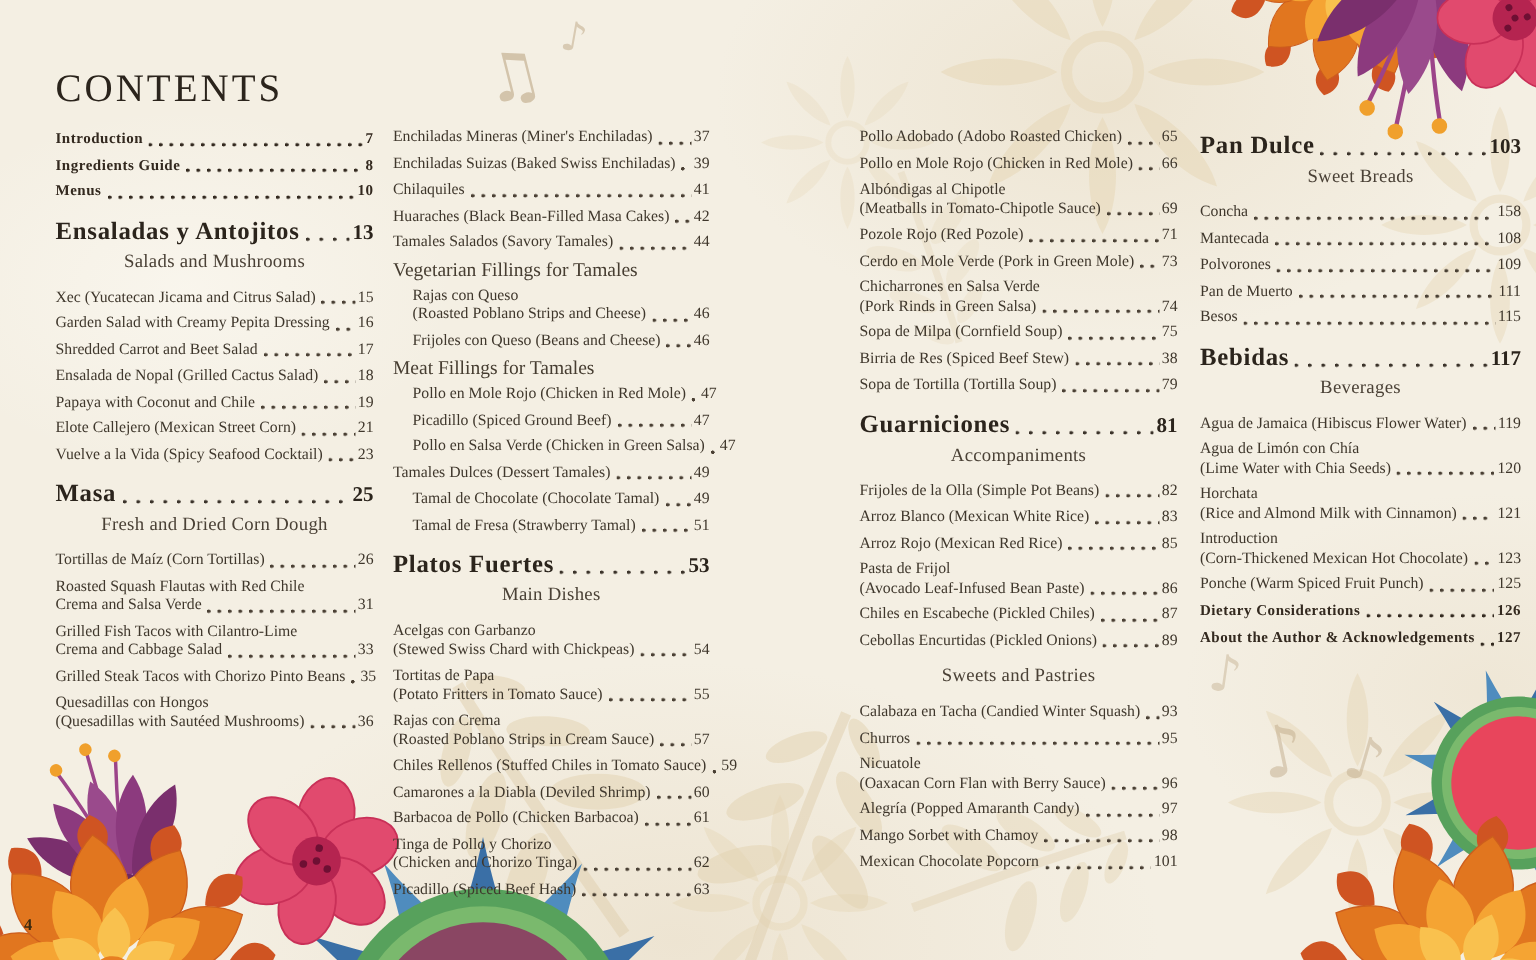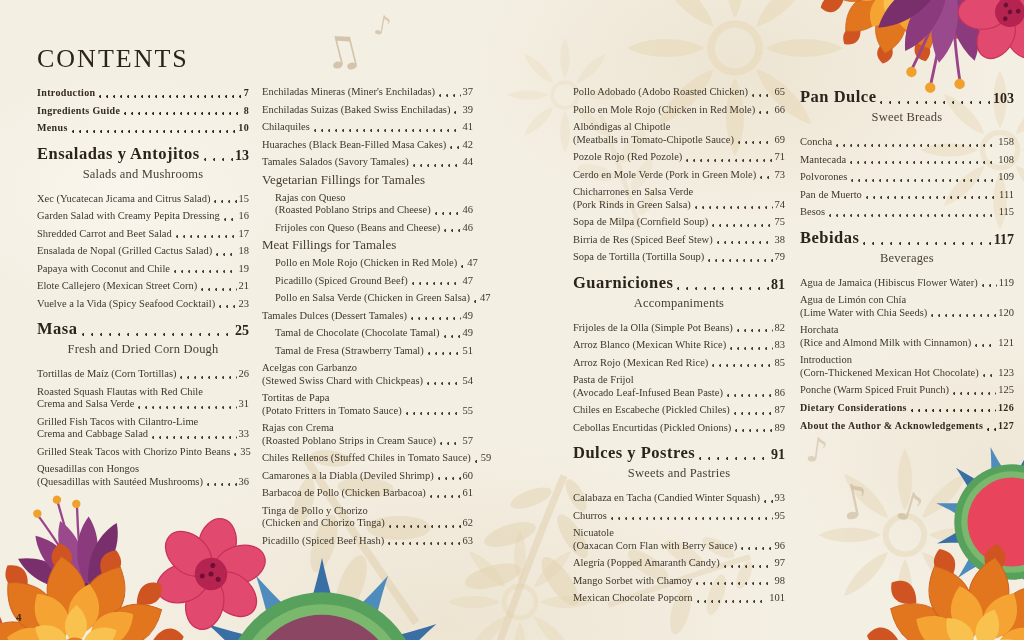--- a/index.html
+++ b/index.html
@@ -444,20 +444,28 @@
             <span class="pg">49</span>
           </div>
         </div>
         <div class="item ind">
           <div class="row">
             <span class="lbl">Tamal de Fresa (Strawberry Tamal)</span>
             <span class="dots"></span>
             <span class="pg">51</span>
           </div>
         </div>
+        <div class="sec">
+          <div class="row">
+            <span class="sec-lbl">Platos Fuertes</span>
+            <span class="dots"></span>
+            <span class="sec-pg">53</span>
+          </div>
+          <div class="sec-sub">Main Dishes</div>
+        </div>
         <div class="item">
           <div class="l1">Acelgas con Garbanzo</div>
           <div class="row">
             <span class="lbl">(Stewed Swiss Chard with Chickpeas)</span>
             <span class="dots"></span>
             <span class="pg">54</span>
           </div>
         </div>
         <div class="item">
           <div class="l1">Tortitas de Papa</div>
@@ -623,25 +631,20 @@
           </div>
         </div>
         <div class="item">
           <div class="row">
             <span class="lbl">Cebollas Encurtidas (Pickled Onions)</span>
             <span class="dots"></span>
             <span class="pg">89</span>
           </div>
         </div>
         <div class="sec">
-          <div class="row">
-            <span class="sec-lbl">Dulces y Postres</span>
-            <span class="dots"></span>
-            <span class="sec-pg">91</span>
-          </div>
           <div class="sec-sub">Sweets and Pastries</div>
         </div>
         <div class="item">
           <div class="row">
             <span class="lbl">Calabaza en Tacha (Candied Winter Squash)</span>
             <span class="dots"></span>
             <span class="pg">93</span>
           </div>
         </div>
         <div class="item">

